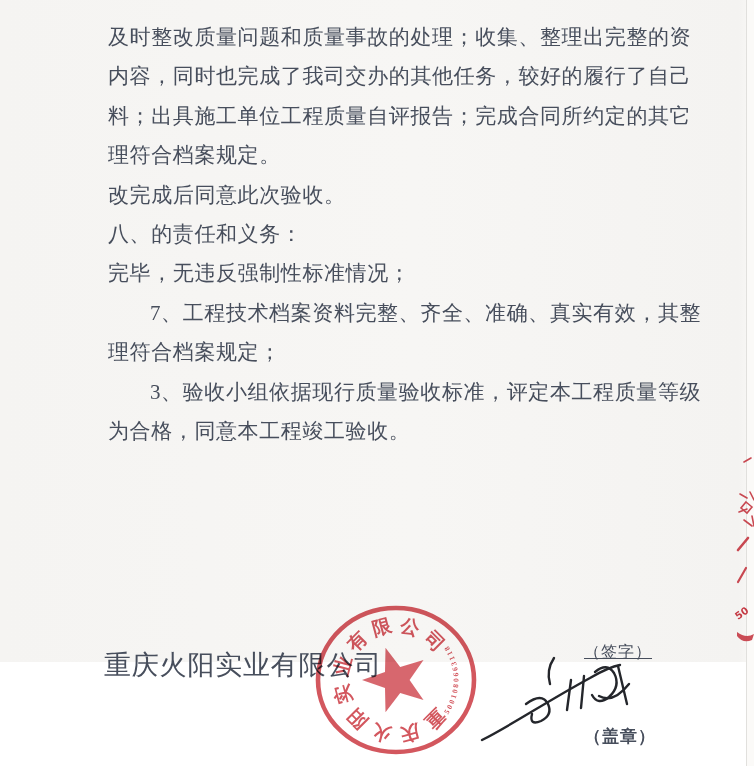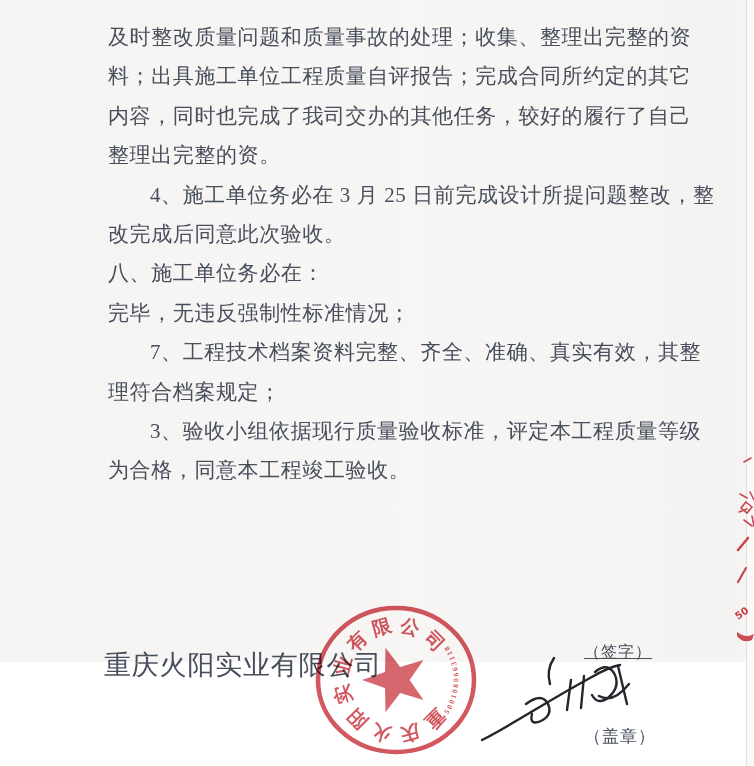--- a/index.html
+++ b/index.html
@@ -17,47 +17,46 @@
     white-space:nowrap;
   }
   .t-line.ind{padding-left:42px;}
   .sec-title{
     position:absolute;left:108px;top:567px;font-size:21px;letter-spacing:0.8px;white-space:nowrap;
   }
   .company-line{
     position:absolute;left:104px;top:647px;font-size:27px;letter-spacing:0.8px;white-space:nowrap;
   }
   .sign-label{position:absolute;left:584px;top:642px;font-size:16px;letter-spacing:1px;text-decoration:underline;}
-  .stamp-label{position:absolute;left:584px;top:725px;font-size:17px;letter-spacing:1px;}
+  .stamp-label{position:absolute;left:584px;top:725px;font-size:17px;letter-spacing:1px;font-weight:bold;}
   .seal{position:absolute;left:312px;top:594px;width:168px;height:172px;mix-blend-mode:multiply;opacity:.88;}
   .seal svg{display:block;}
   .seal text{
     font-family:"Liberation Serif","DejaVu Serif",serif;font-weight:bold;
     text-anchor:middle;dominant-baseline:central;
   }
   .signature{position:absolute;left:468px;top:638px;width:185px;height:118px;}
   .edge-marks{position:absolute;left:724px;top:450px;width:30px;height:210px;}
   .edge-marks text{font-family:"DejaVu Sans",sans-serif;font-weight:bold;}
 </style>
 </head>
 <body>
 
 <div class="page" style="color: rgb(71, 78, 92);">
 
   <div class="edge-strip"></div>
   <div class="edge-line"></div>
 
   <div class="body-lines">
       <div class="t-line">及时整改质量问题和质量事故的处理；收集、整理出完整的资</div>
+      <div class="t-line">内容，同时也完成了我司交办的其他任务，较好的履行了自己</div>
       <div class="t-line">料；出具施工单位工程质量自评报告；完成合同所约定的其它</div>
-      <div class="t-line">内容，同时也完成了我司交办的其他任务，较好的履行了自己</div>
-      <div class="t-line">整理出完整的资。</div>
-      <div class="t-line ind">4、施工单位务必在 3 月 25 日前完成设计所提问题整改，整</div>
+      <div class="t-line">理符合档案规定。</div>
       <div class="t-line">改完成后同意此次验收。</div>
-      <div class="t-line">八、施工单位务必在：</div>
+      <div class="t-line">八、的责任和义务：</div>
       <div class="t-line">完毕，无违反强制性标准情况；</div>
       <div class="t-line ind">7、工程技术档案资料完整、齐全、准确、真实有效，其整</div>
       <div class="t-line">理符合档案规定；</div>
       <div class="t-line ind">3、验收小组依据现行质量验收标准，评定本工程质量等级</div>
       <div class="t-line">为合格，同意本工程竣工验收。</div>
     </div>
 
   <div class="company-line">重庆火阳实业有限公司</div>
   <div class="sign-label">（签字）</div>
   <div class="stamp-label">（盖章）</div>

